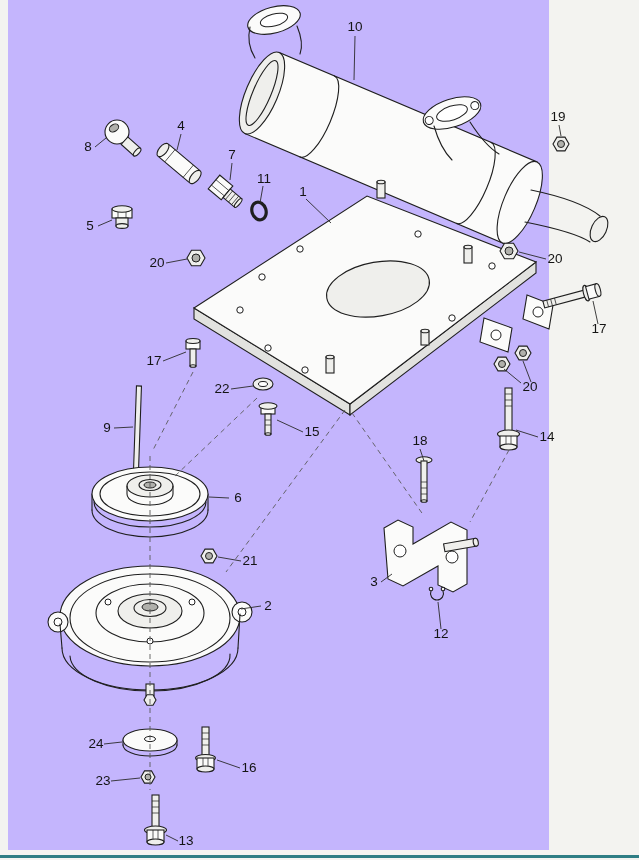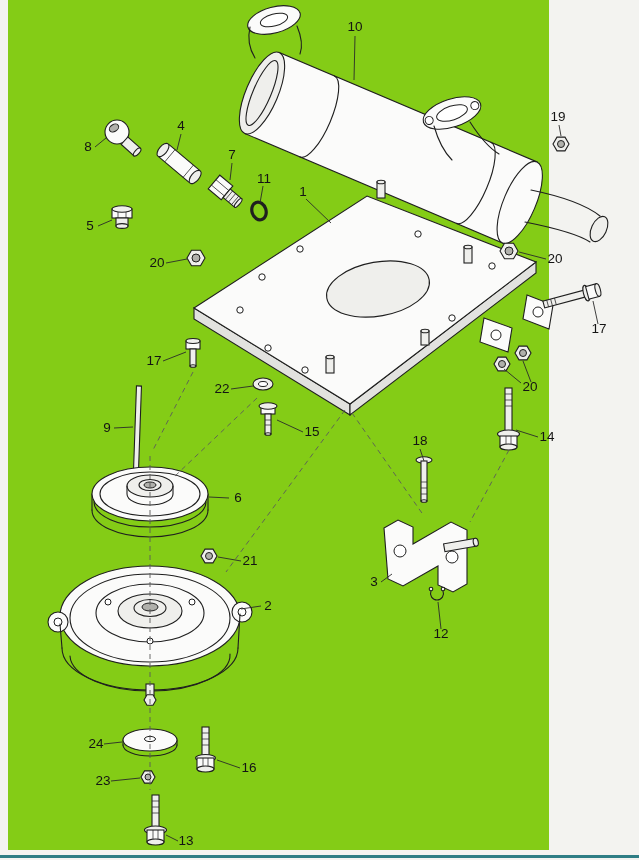--- a/index.html
+++ b/index.html
@@ -1,18 +1,18 @@
 <!DOCTYPE html>
 <html><head>
 <meta charset="utf-8">
 <style>
   html,body{margin:0;padding:0;}
   body{font-family:"Liberation Sans",sans-serif;background:#e9e9e6;}
   .screen{position:relative;width:639px;height:860px;background:#f3f3f0;overflow:hidden;}
-  .canvas{position:absolute;left:8px;top:0;width:541px;height:850px;background:#84cc16;}
+  .canvas{position:absolute;left:8px;top:0;width:541px;height:850px;background:#c4b5fd;}
   svg{display:block;}
   .ln{stroke:#1f1f1f;stroke-width:1.1;fill:none;stroke-linecap:round;}
   .fill-part{fill:#fbfbfa;stroke:#1f1f1f;stroke-width:1.1;}
   .fill-light{fill:#efefec;stroke:#1f1f1f;stroke-width:1.1;}
   .fill-mid{fill:#e2e2df;stroke:#1f1f1f;stroke-width:1.1;}
   .hole{fill:#ffffff;stroke:#1f1f1f;stroke-width:1;}
   .dark{fill:#b0b0ab;stroke:#1f1f1f;stroke-width:1;}
   .leader{stroke:#2a2a2a;stroke-width:0.9;fill:none;}
   .dashed{stroke:#5a5a5a;stroke-width:0.9;stroke-dasharray:5 4;fill:none;}
   .tick{stroke:#1f1f1f;stroke-width:0.7;}

